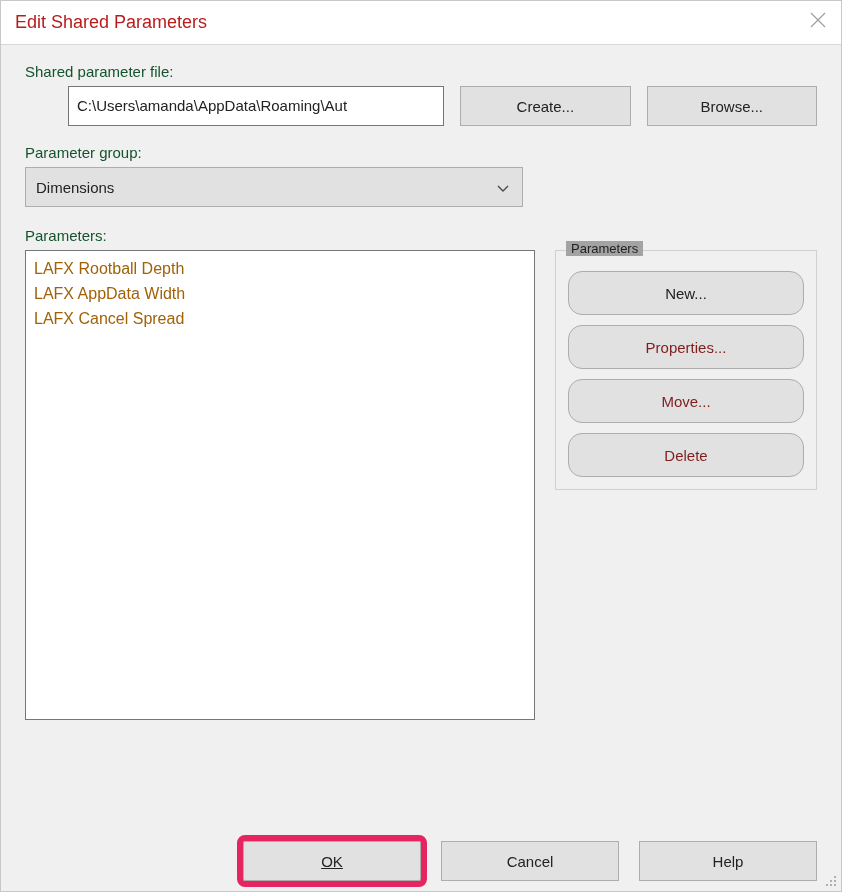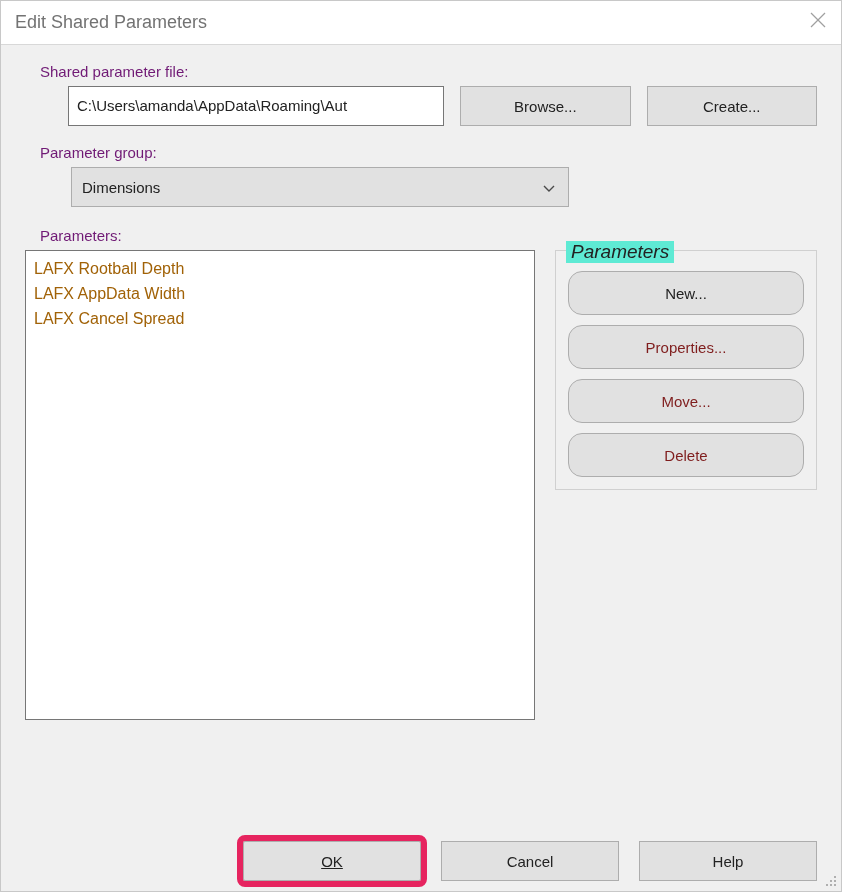--- a/index.html
+++ b/index.html
@@ -18,21 +18,21 @@
     display: flex;
     flex-direction: column;
     position: relative;
   }
   .titlebar {
     height: 44px;
     background: #fff;
     display: flex;
     align-items: center;
     padding: 0 14px;
-    color: #737373;
+    color: #b91c1c;
     font-size: 18px;
     border-bottom: 1px solid #d8d8d8;
     position: relative;
   }
   .titlebar .close {
     position: absolute;
     right: 14px;
     top: 10px;
     font-size: 20px;
     color: #a0a0a0;
@@ -40,23 +40,22 @@
     font-weight: 300;
     line-height: 1;
   }
   .content {
     flex: 1;
     padding: 18px 24px 10px 24px;
     display: flex;
     flex-direction: column;
   }
   .label {
-    color: #701a75;
+    color: #14532d;
     margin-bottom: 6px;
-    margin-left: 15px;
   }
   .row {
     display: flex;
     gap: 16px;
     align-items: center;
     margin-bottom: 18px;
     padding-left: 43px;
   }
   .filepath {
     width: 388px;
@@ -93,21 +92,20 @@
     position: relative;
     width: 498px;
     height: 40px;
     border: 1px solid #adadad;
     background: #e1e1e1;
     display: flex;
     align-items: center;
     padding: 0 10px;
     color: #222;
     margin-bottom: 20px;
-    margin-left: 46px;
   }
   .select .arrow {
     position: absolute;
     right: 12px;
     top: 50%;
     transform: translateY(-3px);
   }
   .select .arrow svg { display: block; }
   .main-row {
     display: flex;
@@ -133,25 +131,24 @@
   }
   .groupbox {
     border: 1px solid #d0d0d0;
     padding: 20px 12px 12px 12px;
     position: relative;
   }
   .groupbox .legend {
     position: absolute;
     top: -10px;
     left: 10px;
-    background: #5eead4;
+    background: #a3a3a3;
     padding: 0 5px;
-    font-size: 19px;
-    color: #222;
-    font-style: italic;
+    font-size: 13px;
+    color: #222;
   }
   .groupbox .btn {
     width: 100%;
     margin-bottom: 10px;
     height: 44px;
     border-radius: 14px;
   }
   .groupbox .btn:last-child { margin-bottom: 0; }
   .bottom-row {
     display: flex;
@@ -191,22 +188,22 @@
           <line x1="16" y1="2" x2="2" y2="16" stroke="#a0a0a0" stroke-width="1.2"></line>
         </svg>
     </span>
   </div>
 
   <div class="content">
 
     <div class="label">Shared parameter file:</div>
     <div class="row">
       <div class="filepath">C:\Users\amanda\AppData\Roaming\Aut</div>
+      <div class="btn btn-create">Create...</div>
       <div class="btn btn-browse">Browse...</div>
-      <div class="btn btn-create">Create...</div>
     </div>
 
     <div class="label">Parameter group:</div>
     <div class="select">
       <span>Dimensions</span>
       <span class="arrow">
         <svg width="14" height="10" viewBox="0 0 14 10">
             <polyline points="2,2 7,7 12,2" fill="none" stroke="#4a4a4a" stroke-width="1.4"></polyline>
           </svg>
       </span>

